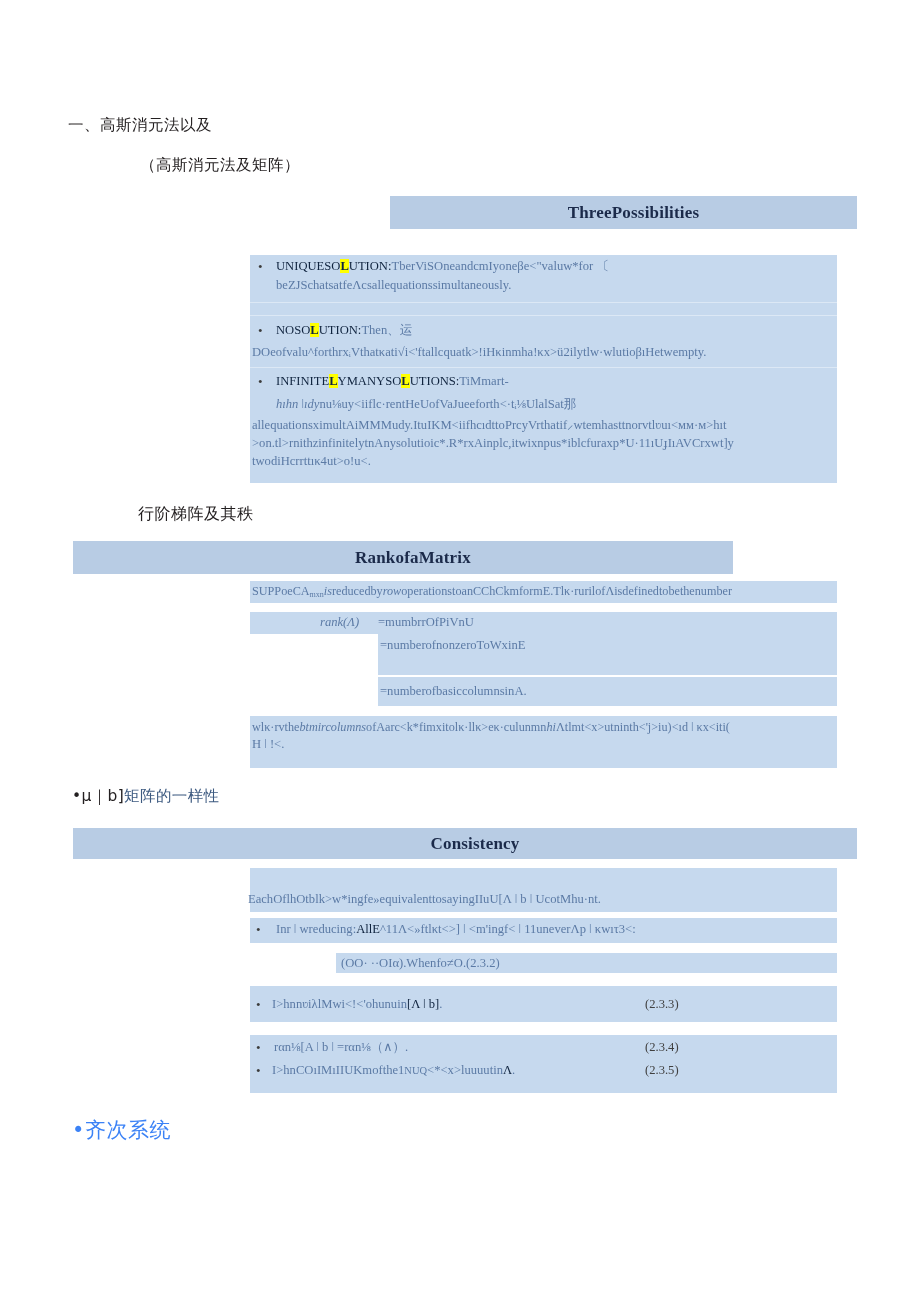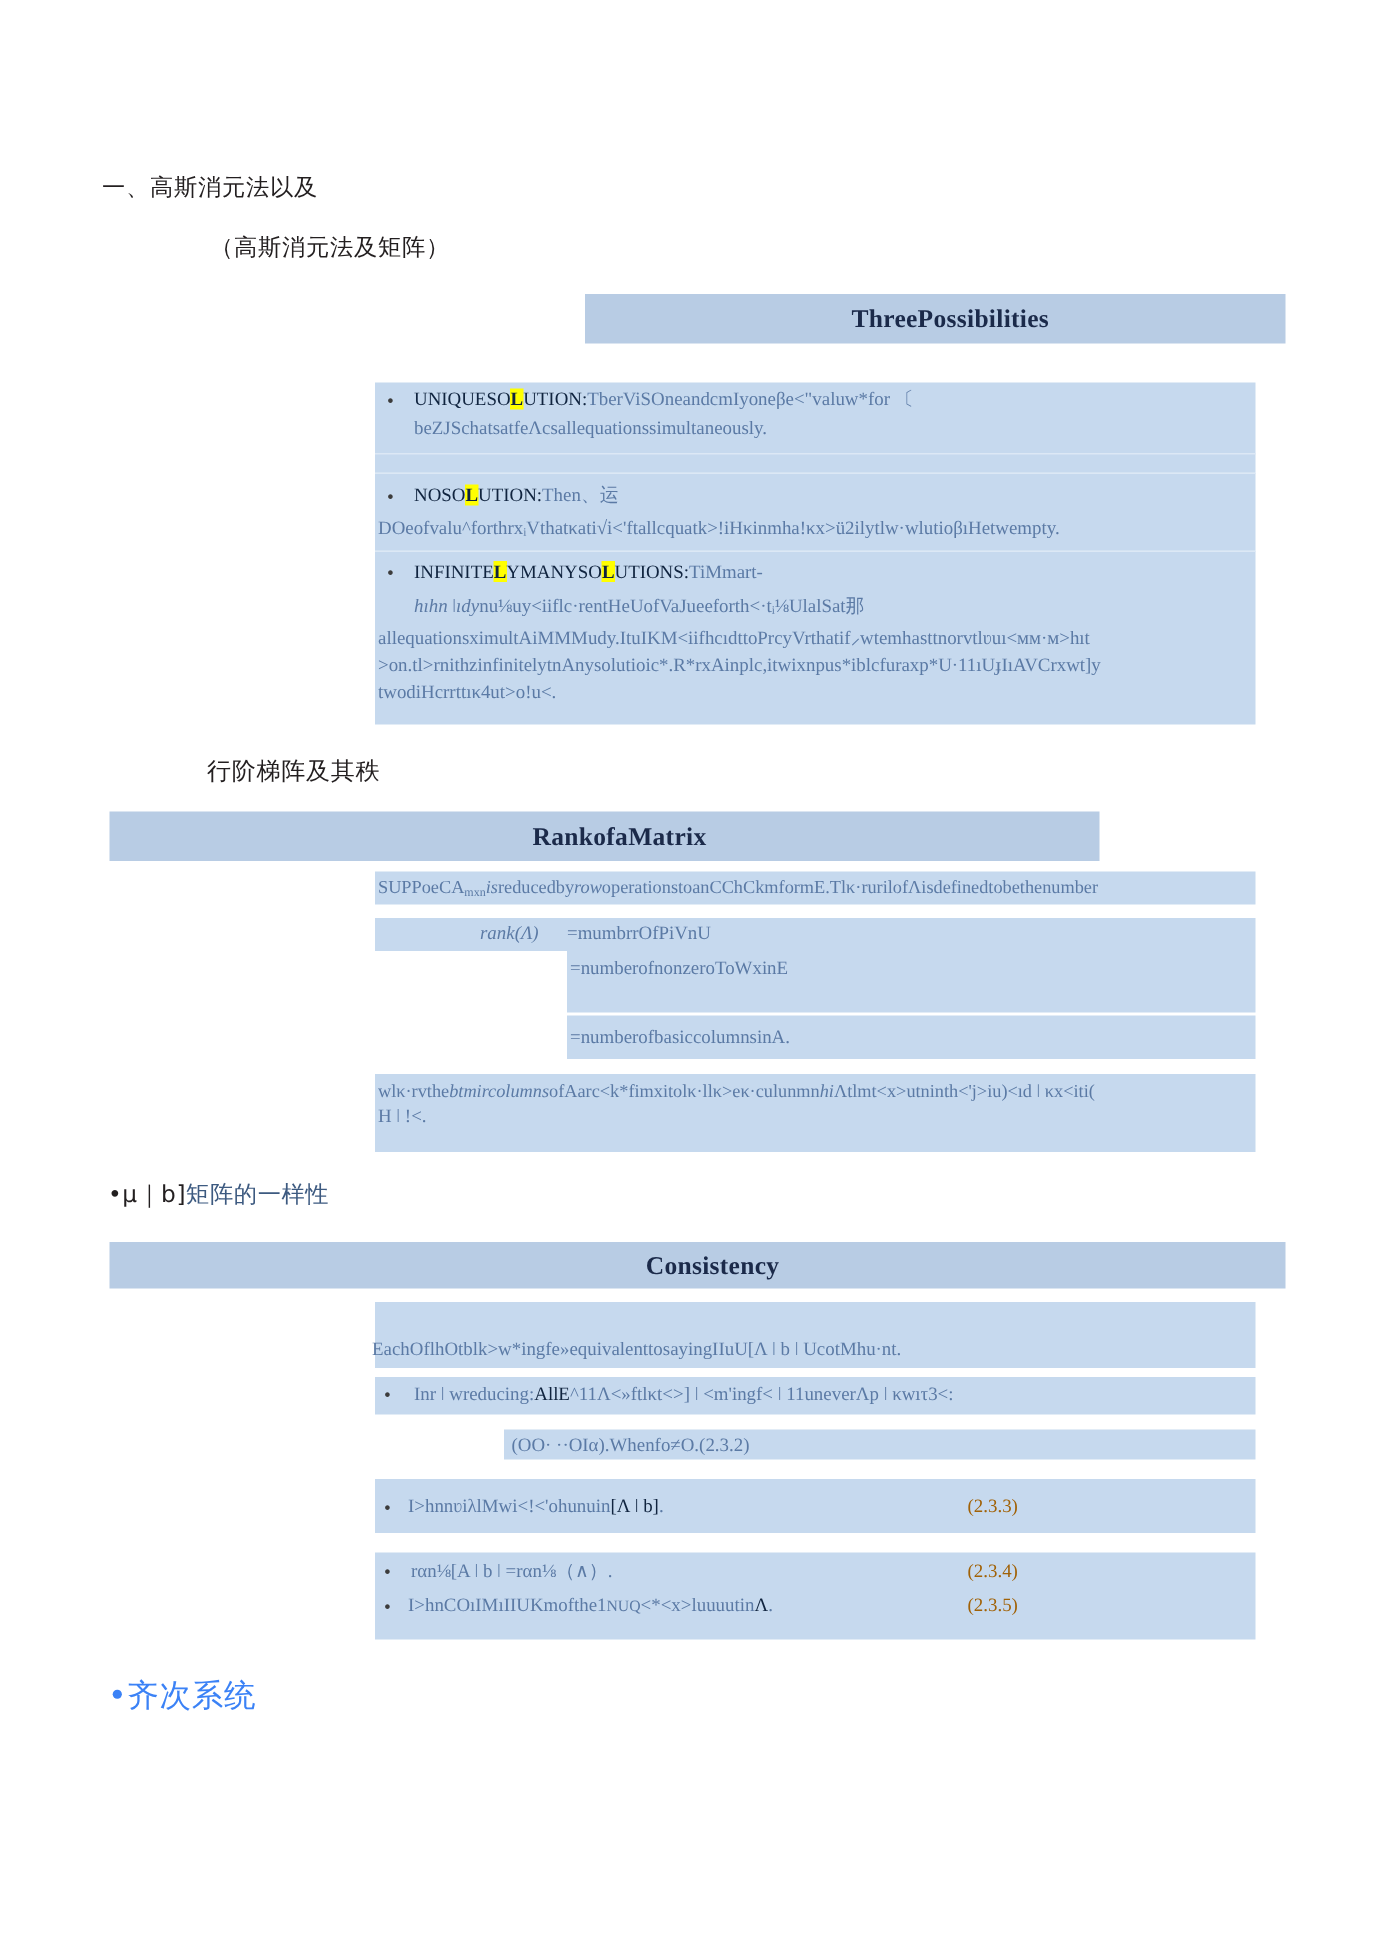--- a/index.html
+++ b/index.html
@@ -110,21 +110,21 @@
     font-weight: bold;
   }
   .bullet {
     position: absolute;
     color: #3c3c3c;
     font-size: 13px;
     line-height: 17px;
   }
   .eqnum {
     position: absolute;
-    color: #a16207;
+    color: #404040;
     font-size: 12.6px;
     line-height: 17px;
     font-family: "Liberation Serif", "DejaVu Serif", serif;
   }
   sub {
     font-size: 8px;
     vertical-align: -2px;
     letter-spacing: 0;
   }
   .sc {

